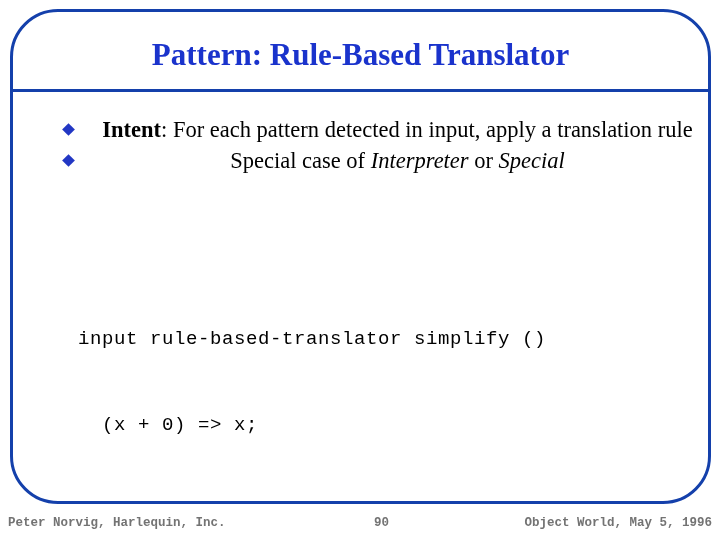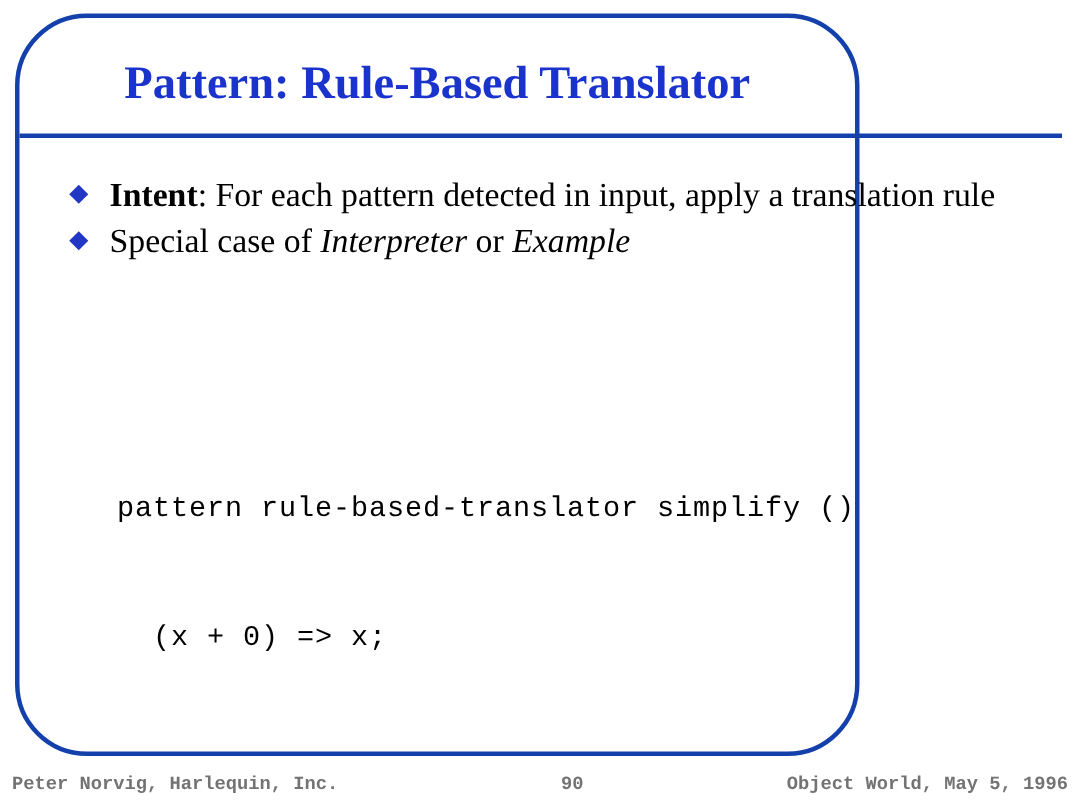--- a/index.html
+++ b/index.html
@@ -14,21 +14,21 @@
     overflow: hidden;
     font-family: "Liberation Serif", "DejaVu Serif", serif;
     -webkit-font-smoothing: none;
   }
 
   
   #slide-frame {
     position: absolute;
     left: 10px;
     top: 9px;
-    width: 563px;
+    width: 701px;
     height: 495px;
     box-sizing: border-box;
     border: 3px solid #1440ab;
     border-radius: 48px;
     background: transparent;
   }
 
   
   #title-band {
     position: absolute;
@@ -56,23 +56,24 @@
     left: 0px;
     top: 77px;
     width: 695px;
     height: 3px;
     background: #1440ab;
   }
 
   
   #slide-body {
     position: absolute;
-    left: 32px;
+    left: 48px;
     top: 103px;
     width: 645px;
+    text-align: center;
   }
 
   .bullet-item {
     position: relative;
     padding-left: 28px;
     color: #000000;
     font-family: "Liberation Serif", "DejaVu Serif", serif;
     font-size: 22.5px;
     line-height: 29px;
   }
@@ -149,28 +150,28 @@
 
   <div id="slide-body">
 
     <div class="bullet-item" id="bullet-1">
       <span class="bullet-marker"></span>
       <span class="b">Intent</span><span>: For each pattern detected in input, apply a translation rule</span>
     </div>
 
     <div class="bullet-item" id="bullet-2">
       <span class="bullet-marker"></span>
-      <span>Special case of </span><span class="i">Interpreter</span><span> or </span><span class="i">Example</span>
+      <span>Special case of </span><span class="i">Interpreter</span><span> or </span><span class="i">Special</span>
     </div>
 
 
   </div>
 
   <div id="code-block">
-    <span class="code-line">pattern rule-based-translator simplify ()</span>
+    <span class="code-line">input rule-based-translator simplify ()</span>
     <span class="code-line">  (x + 0) =&gt; x;</span>
     
     
     
     
   </div>
 
 </div>
 
 <div id="slide-footer">

